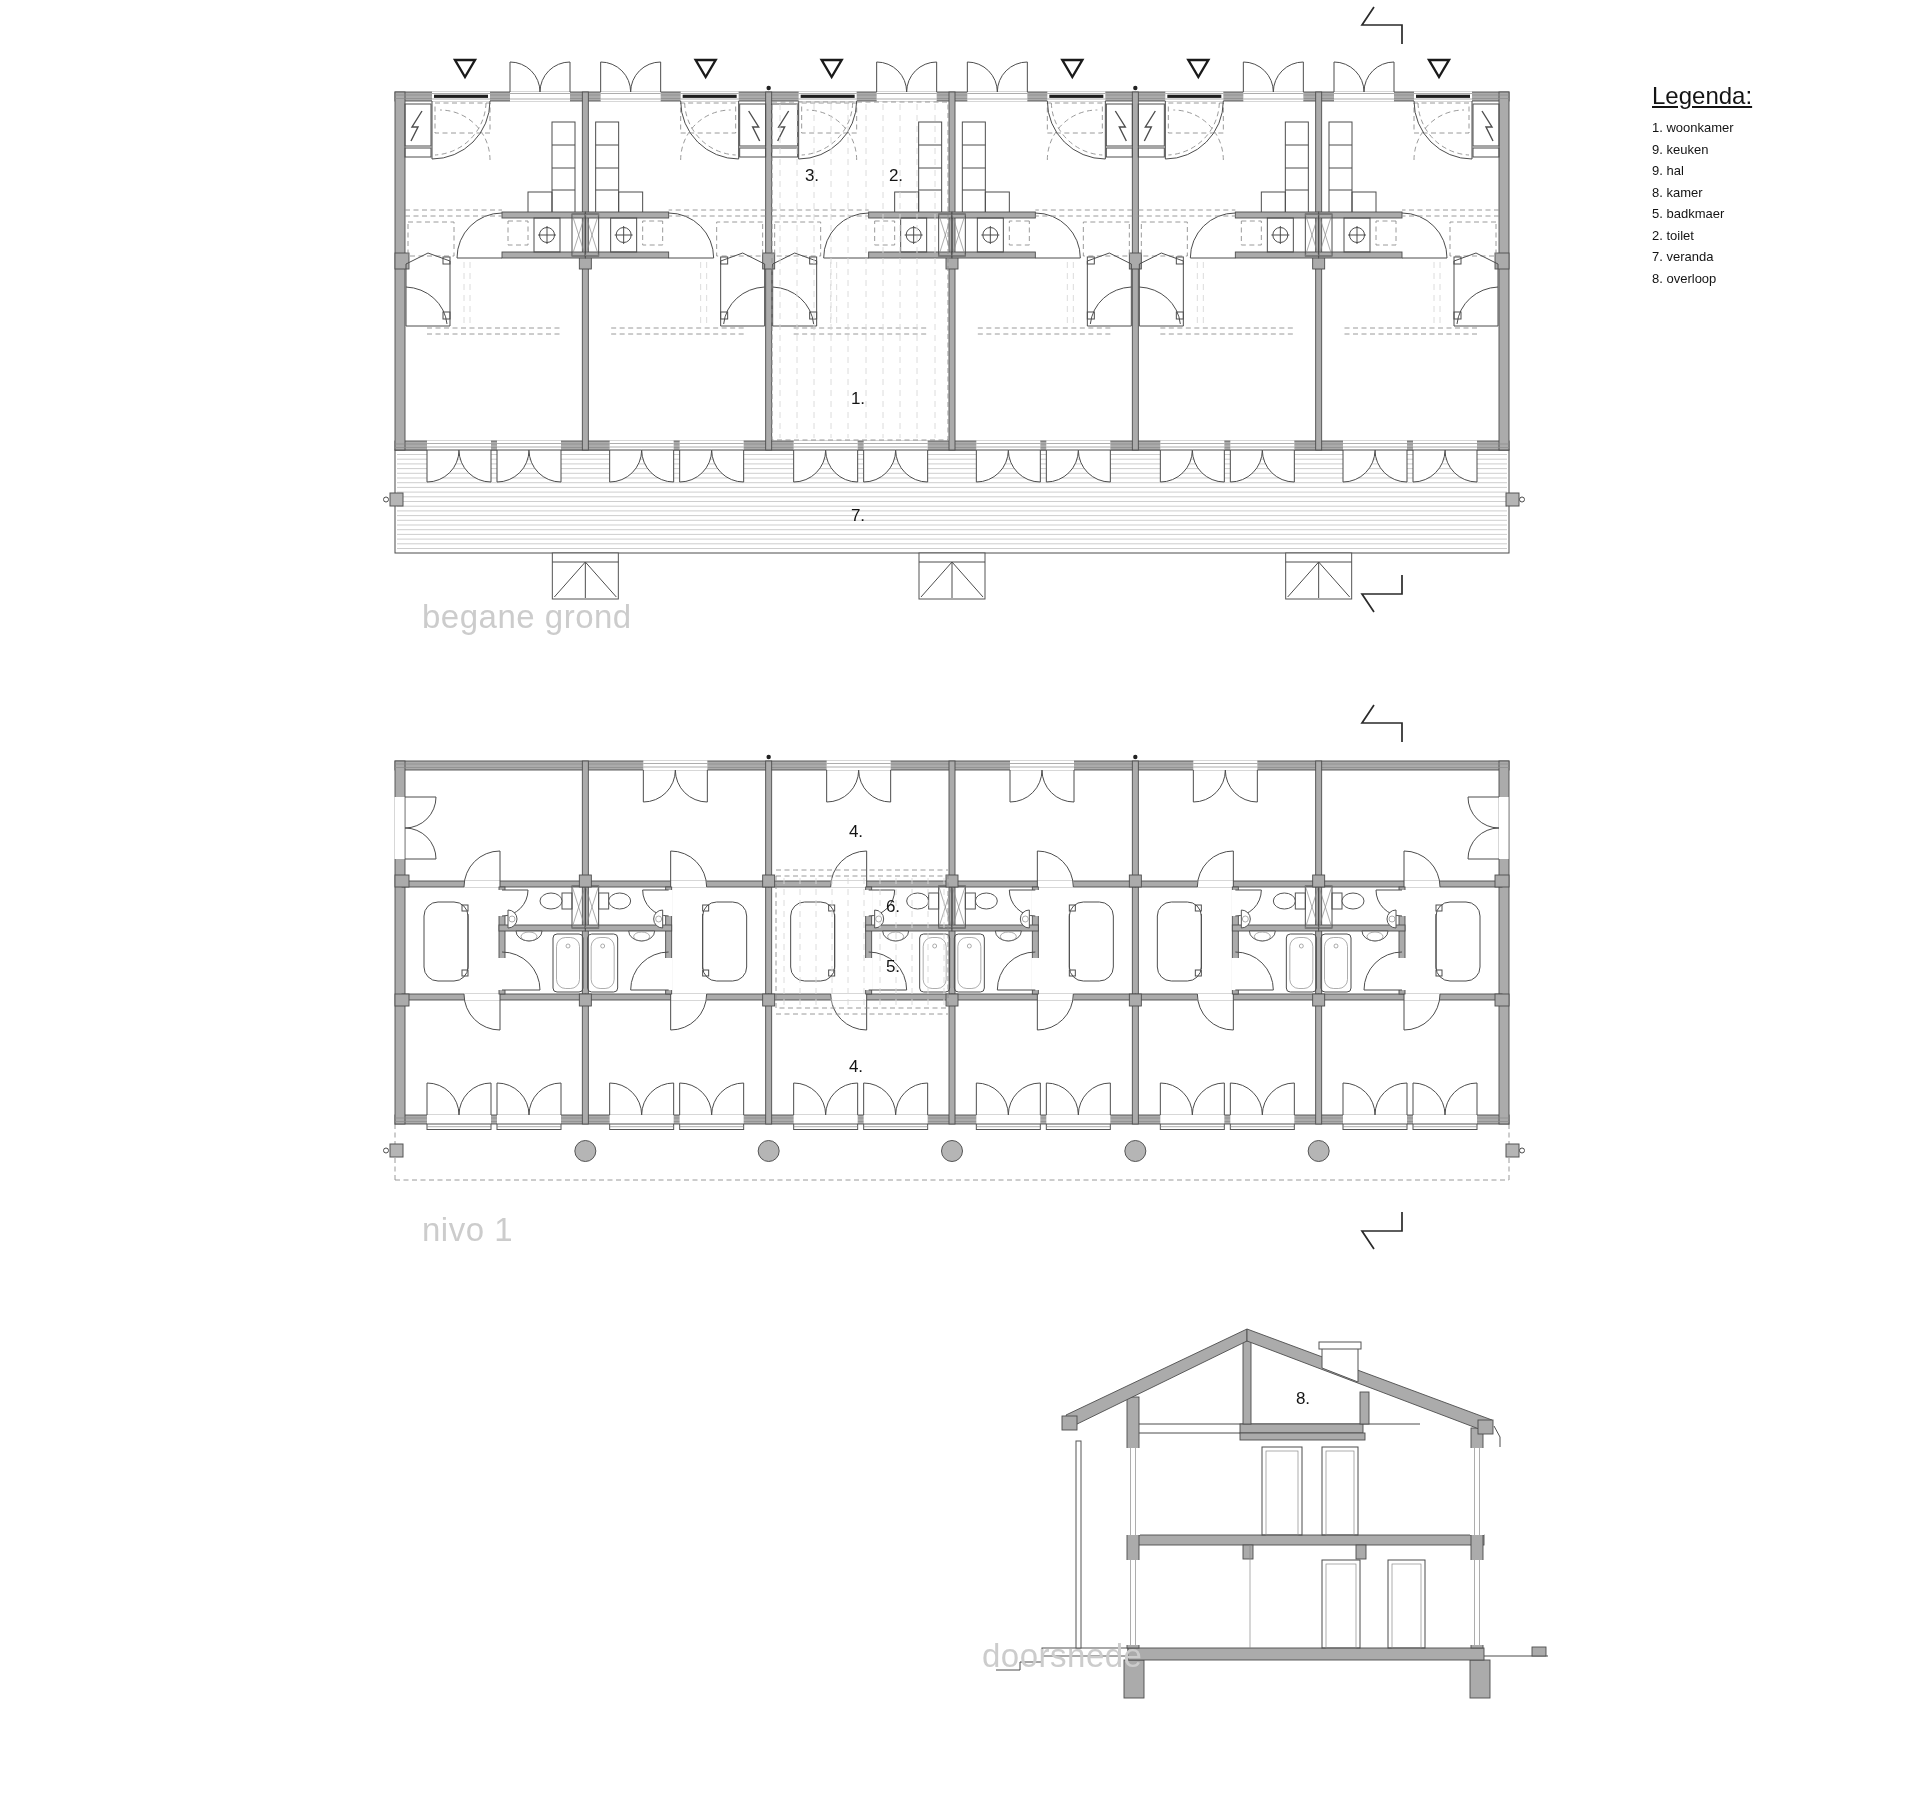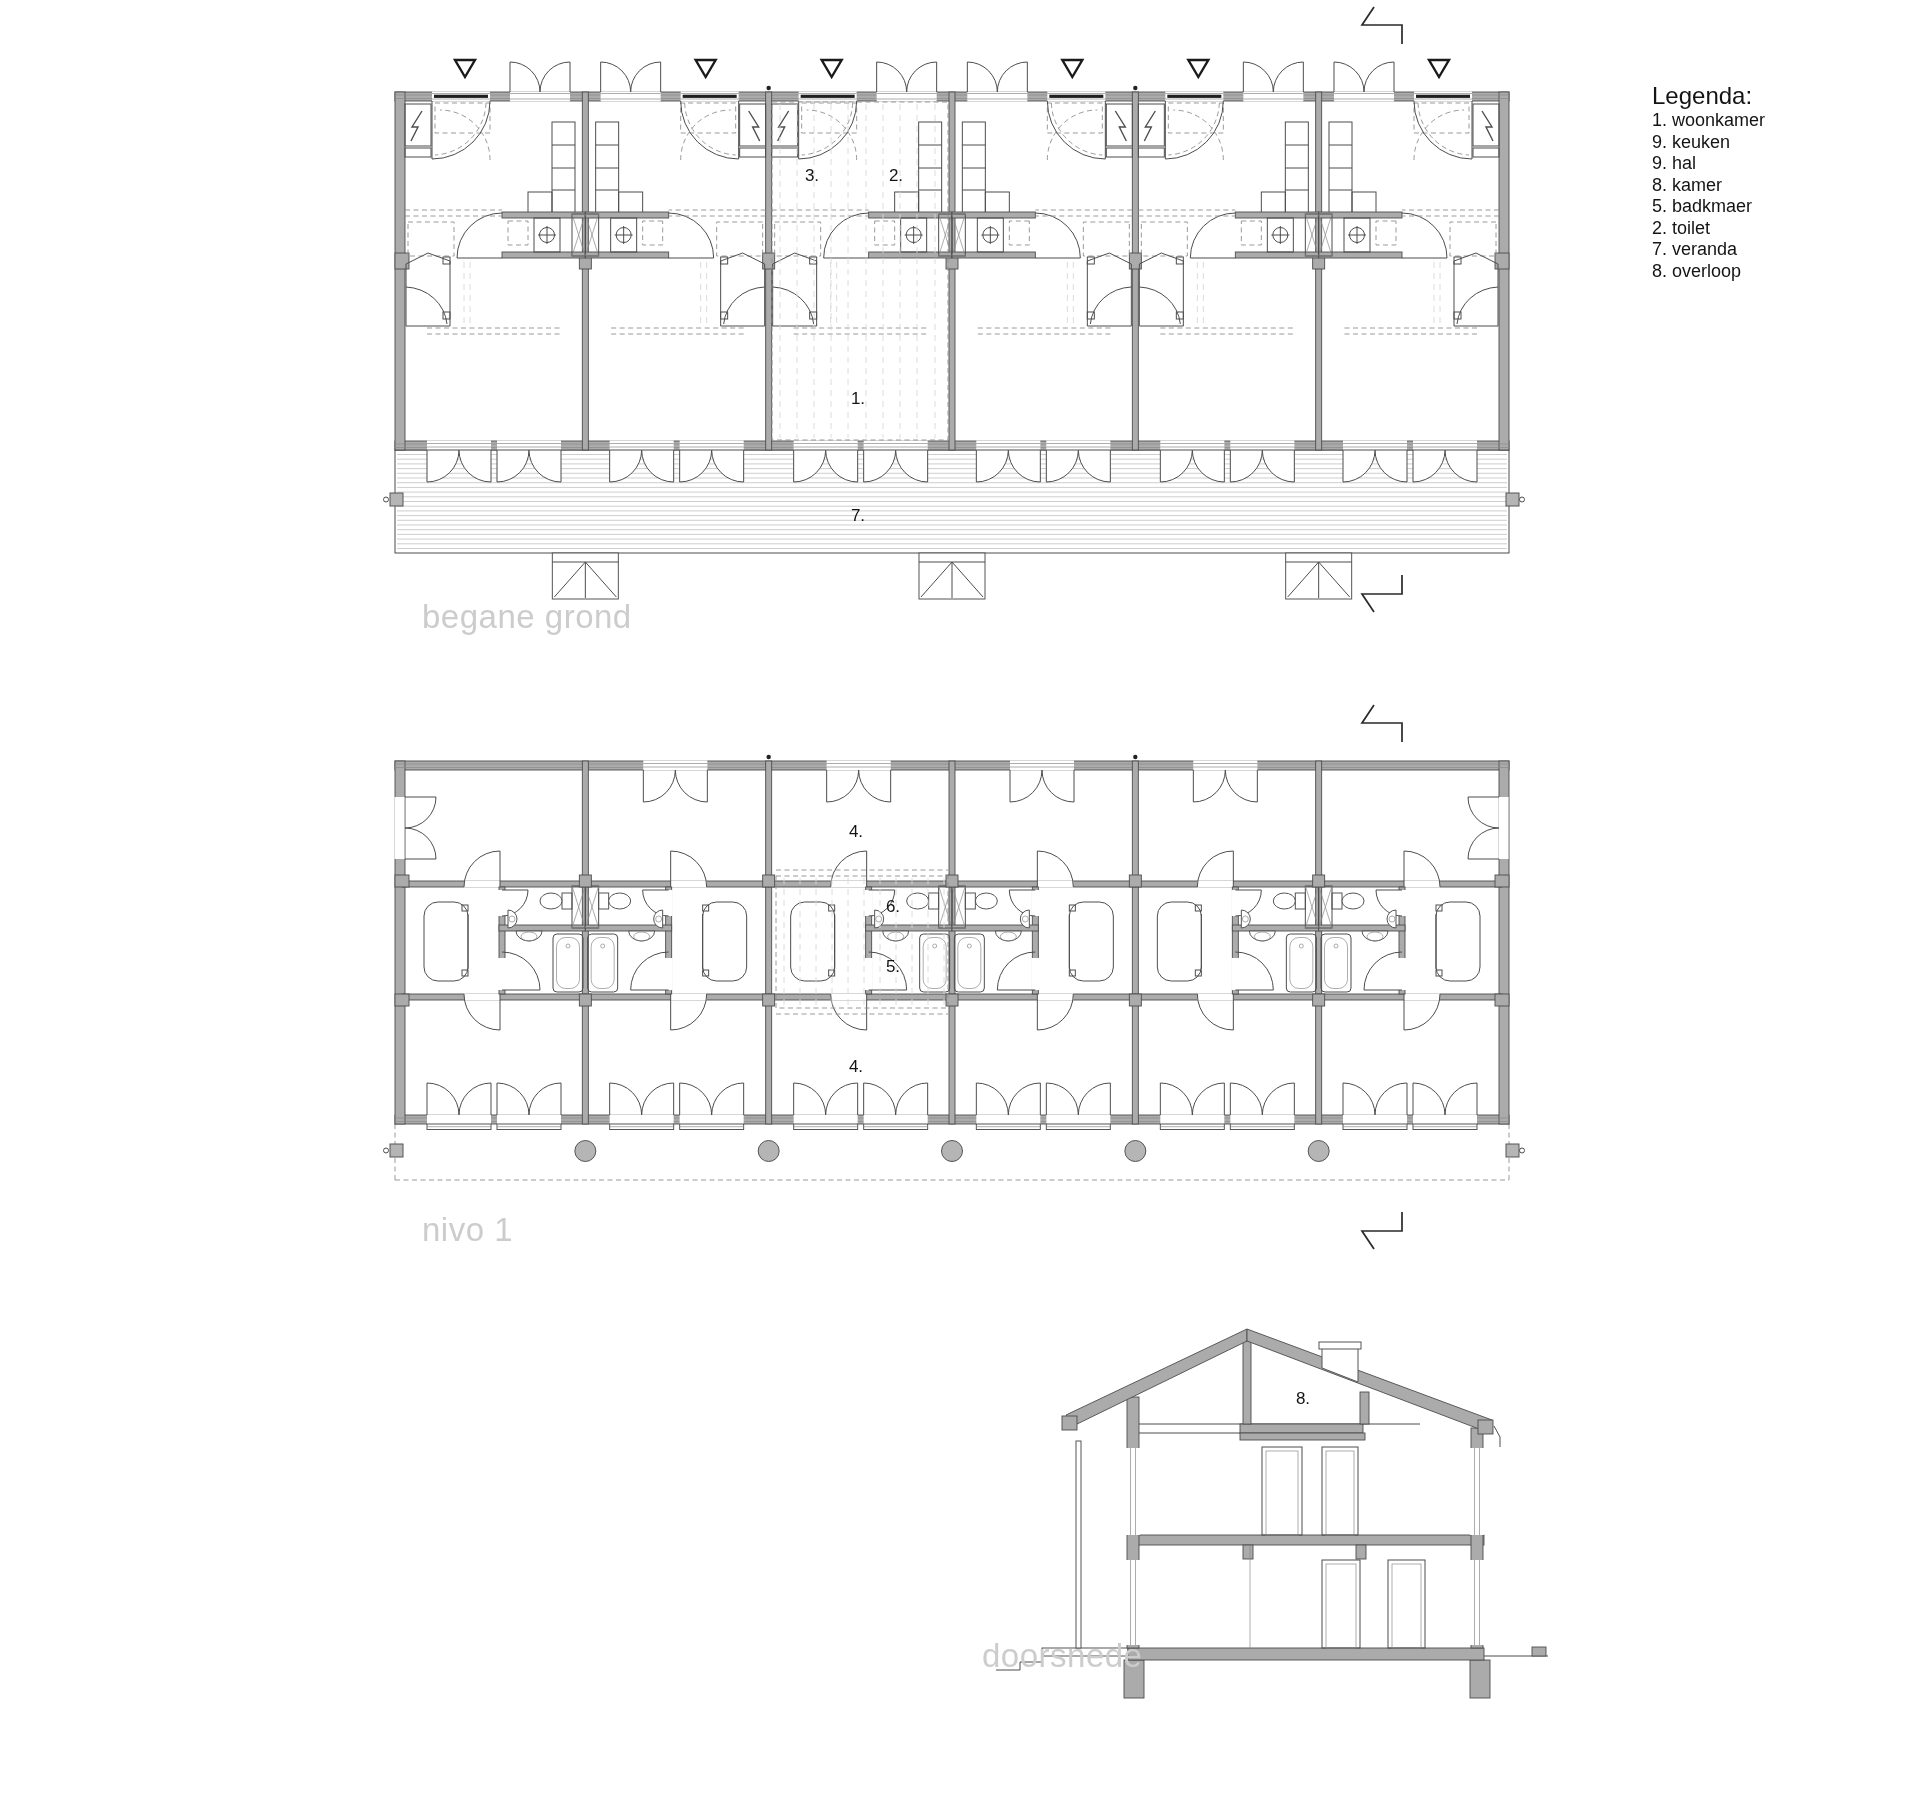--- a/index.html
+++ b/index.html
@@ -21,22 +21,22 @@
   .ds{stroke:var(--dashed);stroke-width:.9;fill:none;stroke-dasharray:5 3.5;}
   .hx{stroke:var(--hatch);stroke-width:.9;fill:none;stroke-dasharray:6 5;}
   .fx{fill:#fff;stroke:#555;stroke-width:1;}
   .col{fill:var(--column-fill);stroke:#555;stroke-width:1;}
   .tri{fill:#fff;stroke:#1a1a1a;stroke-width:2.4;}
   .cut{fill:none;stroke:#2a2a2a;stroke-width:1.7;}
   .dot{fill:#222;stroke:none;}
   .lbl{font:17px "Liberation Sans",sans-serif;fill:var(--label-text);text-anchor:middle;}
   .title{position:absolute;font:33px "Liberation Sans",sans-serif;color:var(--title-text);letter-spacing:.5px;white-space:nowrap;margin-left:16px;}
   .legend{position:absolute;color:#141414;}
-  .legend-title{font-size:24px;}
-  .legend-item{font-size:18px;line-height:21.5px;}
+  .legend-title{font-size:24px;margin-bottom:7px;text-decoration:underline;}
+  .legend-item{font-size:13px;line-height:21.5px;}
 </style>
 </head>
 <body>
 
 <div id="sheet">
 
 <svg width="1920" height="1794" viewBox="0 0 1920 1794">
   <defs>
 
     <g id="gf-unit">

